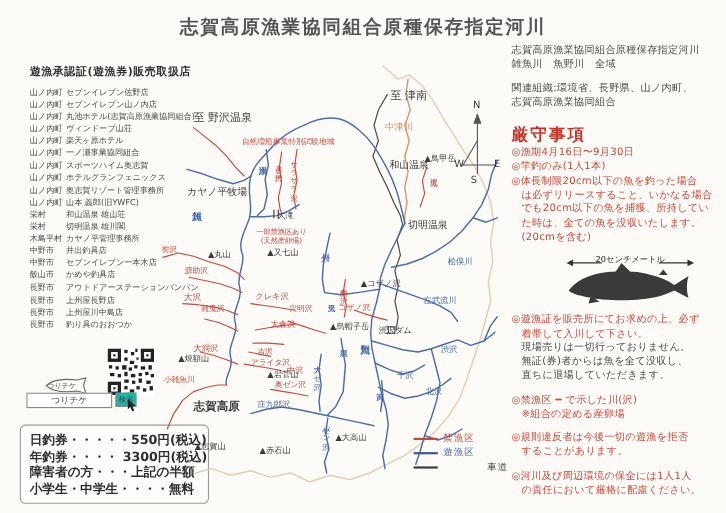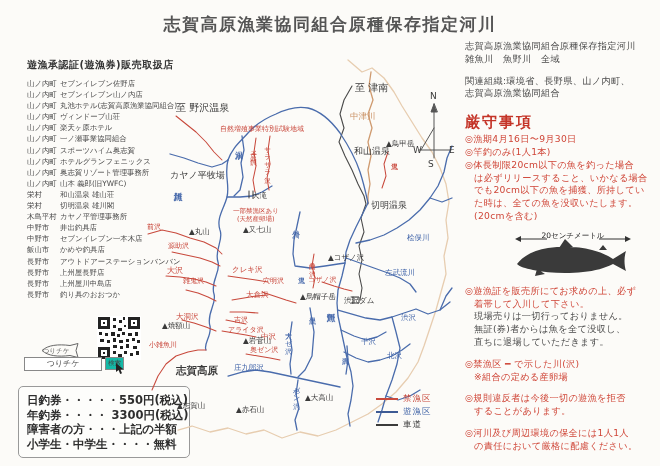--- a/index.html
+++ b/index.html
@@ -196,21 +196,21 @@
     <div class="legend-row">
       <span class="legend-line" style="border-top-color: rgb(200, 73, 60);"></span>
       <span class="legend-label" style="color: rgb(200, 73, 60);">禁漁区</span>
     </div>
     <div class="legend-row">
       <span class="legend-line" style="border-top-color: rgb(61, 90, 148);"></span>
       <span class="legend-label" style="color: rgb(68, 103, 168);">遊漁区</span>
     </div>
     <div class="legend-row">
       <span class="legend-line" style="border-top-color: rgb(59, 59, 59);"></span>
-      <span class="legend-label" style="color: rgb(51, 51, 51);">車道</span>
+      <span class="legend-label" style="color: rgb(51, 51, 51); margin-left: 40px;">車道</span>
     </div>
   </div>
 
 <div class="store-panel">
   <div class="store-header">遊漁承認証(遊漁券)販売取扱店</div>
   <div>
       <div class="store-row">
         <span class="store-area">山ノ内町</span>
         <span class="store-name">セブンイレブン佐野店</span>
       </div>

